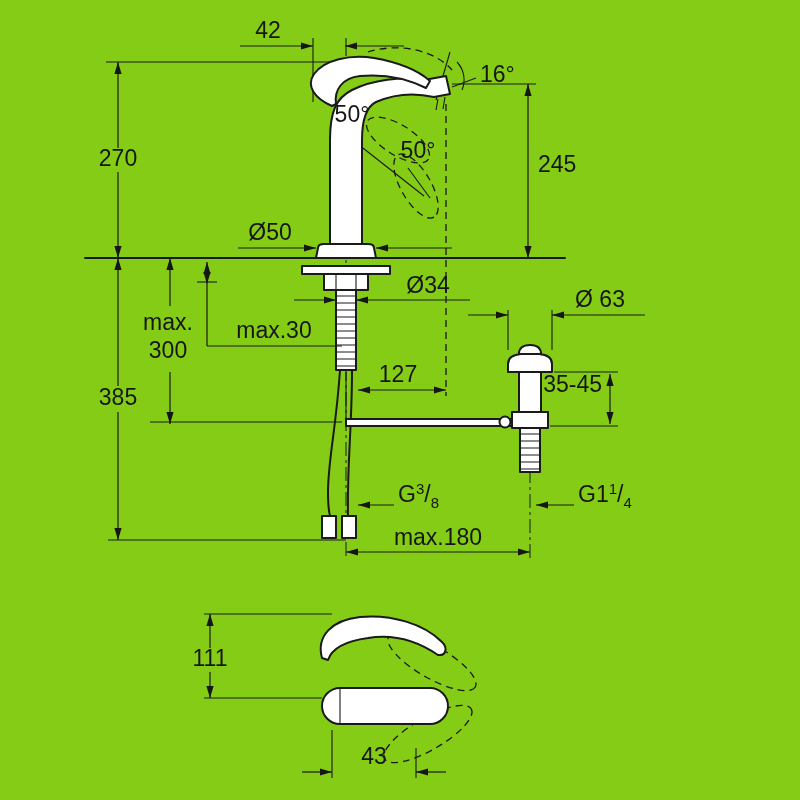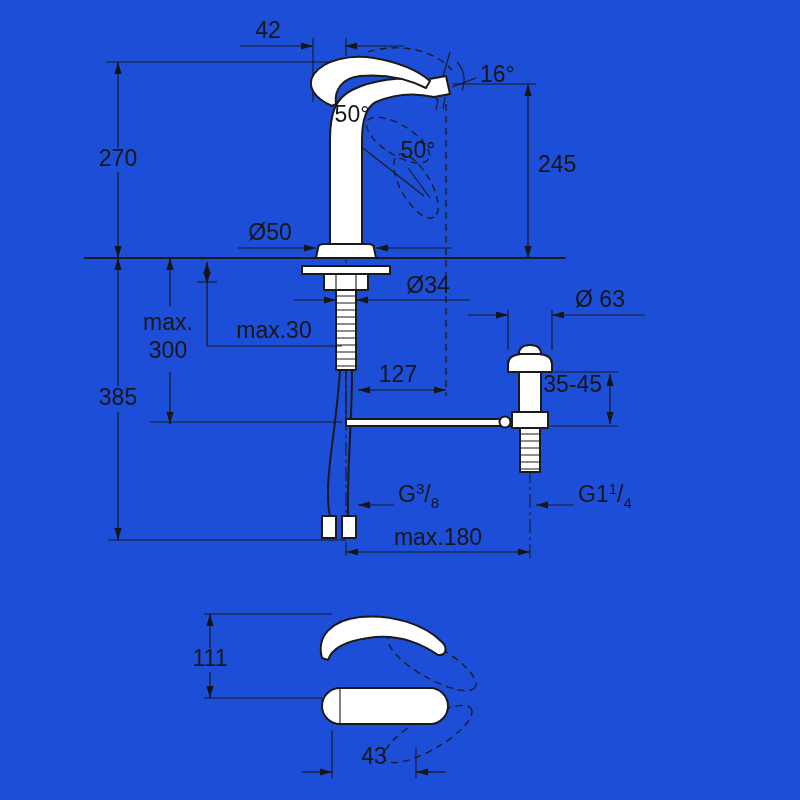--- a/index.html
+++ b/index.html
@@ -1,16 +1,16 @@
 <!DOCTYPE html>
 <html><head>
 <meta charset="utf-8">
 <style>
   html,body{margin:0;padding:0;background:#ffffff;}
-  .stage{width:800px;height:800px;background:#1d4ed8;position:relative;overflow:hidden;}
+  .stage{width:800px;height:800px;background:#84cc16;position:relative;overflow:hidden;}
   svg{display:block;}
   .ol{fill:none;stroke:#1a1a1a;stroke-width:2;stroke-linecap:round;stroke-linejoin:round;}
   .of{fill:#ffffff;stroke:#1a1a1a;stroke-width:2;stroke-linejoin:round;}
   .tl{fill:none;stroke:#1a1a1a;stroke-width:1.1;}
   .dl{fill:none;stroke:#1a1a1a;stroke-width:1.2;}
   .dash{fill:none;stroke:#1a1a1a;stroke-width:1.3;stroke-dasharray:7 5;}
   .cl{fill:none;stroke:#1a1a1a;stroke-width:1;stroke-dasharray:14 4 3 4;}
   .dim-both{marker-start:url(#arr);marker-end:url(#arr);}
   .dim-end{marker-end:url(#arr);}
   text.d{font-family:"Liberation Sans","DejaVu Sans",sans-serif;font-size:23px;fill:#161616;}

